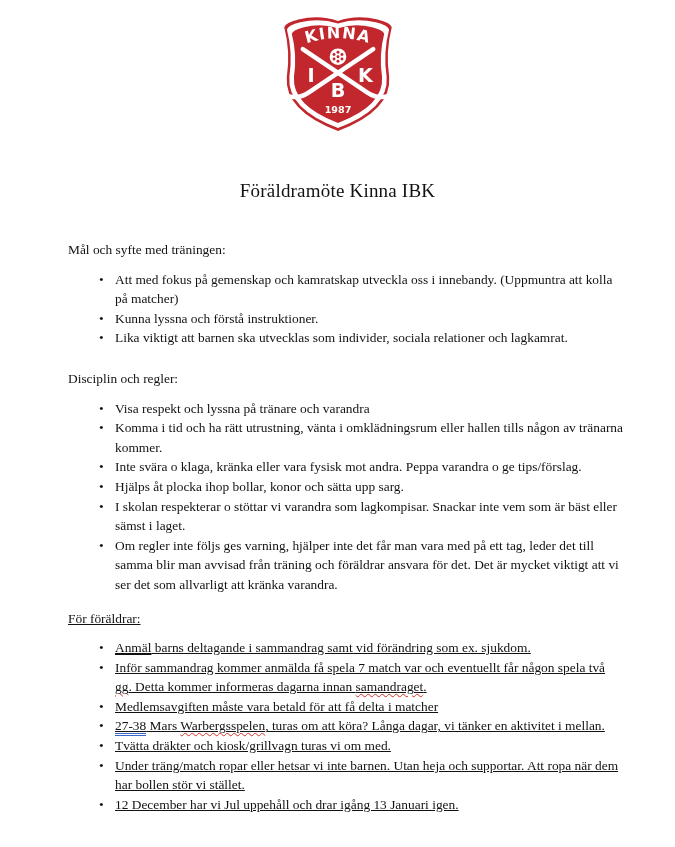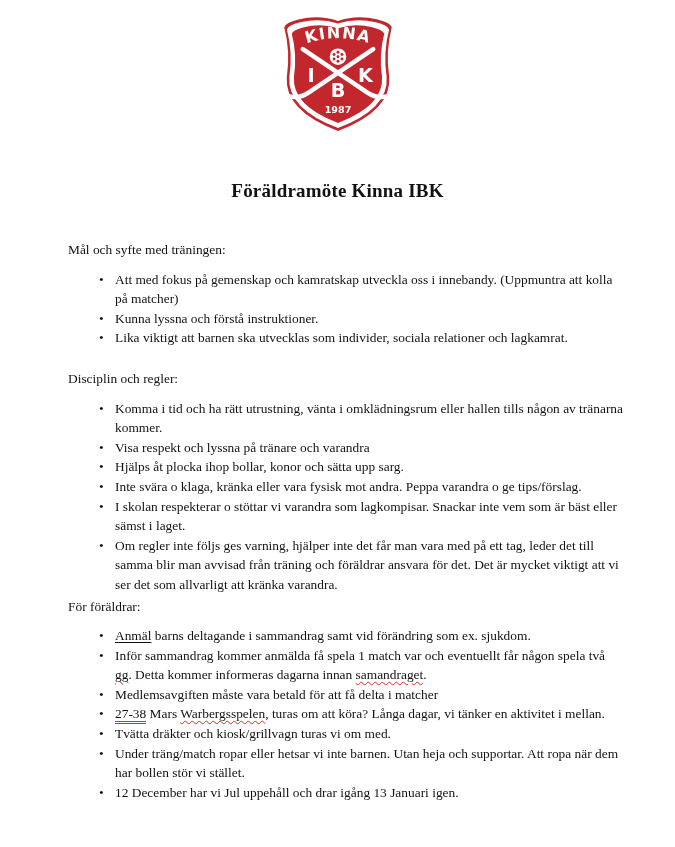--- a/index.html
+++ b/index.html
@@ -31,40 +31,41 @@
     display: block;
   }
   
   .doc-title {
     position: absolute;
     top: 180px;
     left: 0;
     width: 100%;
     text-align: center;
     font-size: 19px;
-    font-weight: 700;
+    font-weight: 400;
     letter-spacing: 0.2px;
   }
   
   .content {
     position: absolute;
     top: 240px;
     left: 68px;
     width: 556px;
     font-size: 13.4px;
     line-height: 19.6px;
   }
   .section .heading {
     margin: 0;
   }
   .section + .section {
     margin-top: 21px;
   }
   .section:nth-of-type(3) {
-    margin-top: 2px;       
+    margin-top: 14px;       
+    text-decoration: underline;
   }
   .section ul {
     list-style: none;
     margin: 10px 0 0 0;
     padding: 0;
   }
   .section li {
     position: relative;
     padding-left: 47px;
   }
@@ -145,33 +146,33 @@
         <div class="heading">Mål och syfte med träningen:</div>
         <ul>
           <li><span>Att med fokus på gemenskap och kamratskap utveckla oss i innebandy. (Uppmuntra att kolla på matcher)</span></li>
           <li><span>Kunna lyssna och förstå instruktioner.</span></li>
           <li><span>Lika viktigt att barnen ska utvecklas som individer, sociala relationer och lagkamrat.</span></li>
         </ul>
       </div>
       <div class="section">
         <div class="heading">Disciplin och regler:</div>
         <ul>
+          <li><span>Visa respekt och lyssna på tränare och varandra</span></li>
           <li><span>Komma i tid och ha rätt utrustning, vänta i omklädningsrum eller hallen tills någon av tränarna kommer.</span></li>
-          <li><span>Visa respekt och lyssna på tränare och varandra</span></li>
+          <li><span>Inte svära o klaga, kränka eller vara fysisk mot andra. Peppa varandra o ge tips/förslag.</span></li>
           <li><span>Hjälps åt plocka ihop bollar, konor och sätta upp sarg.</span></li>
-          <li><span>Inte svära o klaga, kränka eller vara fysisk mot andra. Peppa varandra o ge tips/förslag.</span></li>
           <li><span>I skolan respekterar o stöttar vi varandra som lagkompisar. Snackar inte vem som är bäst eller sämst i laget.</span></li>
           <li><span>Om regler inte följs ges varning, hjälper inte det får man vara med på ett tag, leder det till samma blir man avvisad från träning och föräldrar ansvara för det. Det är mycket viktigt att vi ser det som allvarligt att kränka varandra.</span></li>
         </ul>
       </div>
       <div class="section">
         <div class="heading">För föräldrar:</div>
         <ul>
           <li><span class="underline">Anmäl</span><span> barns deltagande i sammandrag samt vid förändring som ex. sjukdom.</span></li>
-          <li><span>Inför sammandrag kommer anmälda få spela 1 match var och eventuellt får någon spela två </span><span class="spelling">gg</span><span>. Detta kommer informeras dagarna innan </span><span class="spelling">samandraget</span><span>.</span></li>
+          <li><span>Inför sammandrag kommer anmälda få spela 7 match var och eventuellt får någon spela två </span><span class="spelling">gg</span><span>. Detta kommer informeras dagarna innan </span><span class="spelling">samandraget</span><span>.</span></li>
           <li><span>Medlemsavgiften måste vara betald för att få delta i matcher</span></li>
           <li><span class="grammar">27-38</span><span> Mars </span><span class="spelling">Warbergsspelen</span><span>, turas om att köra? Långa dagar, vi tänker en aktivitet i mellan.</span></li>
           <li><span>Tvätta dräkter och kiosk/grillvagn turas vi om med.</span></li>
           <li><span>Under träng/match ropar eller hetsar vi inte barnen. Utan heja och supportar. Att ropa när dem har bollen stör vi stället.</span></li>
           <li><span>12 December har vi Jul uppehåll och drar igång 13 Januari igen.</span></li>
         </ul>
       </div>
     </div>
 
 </div>

